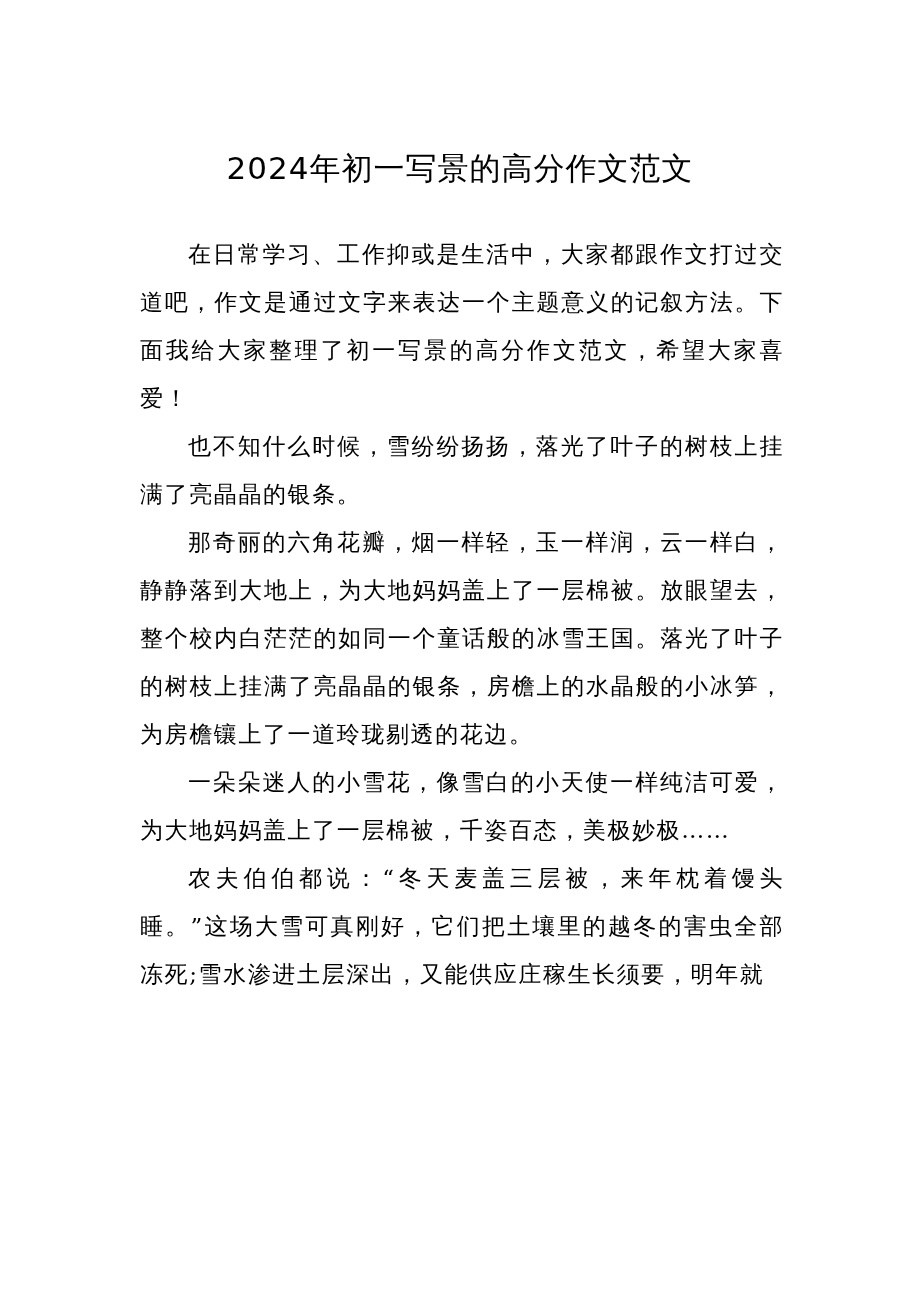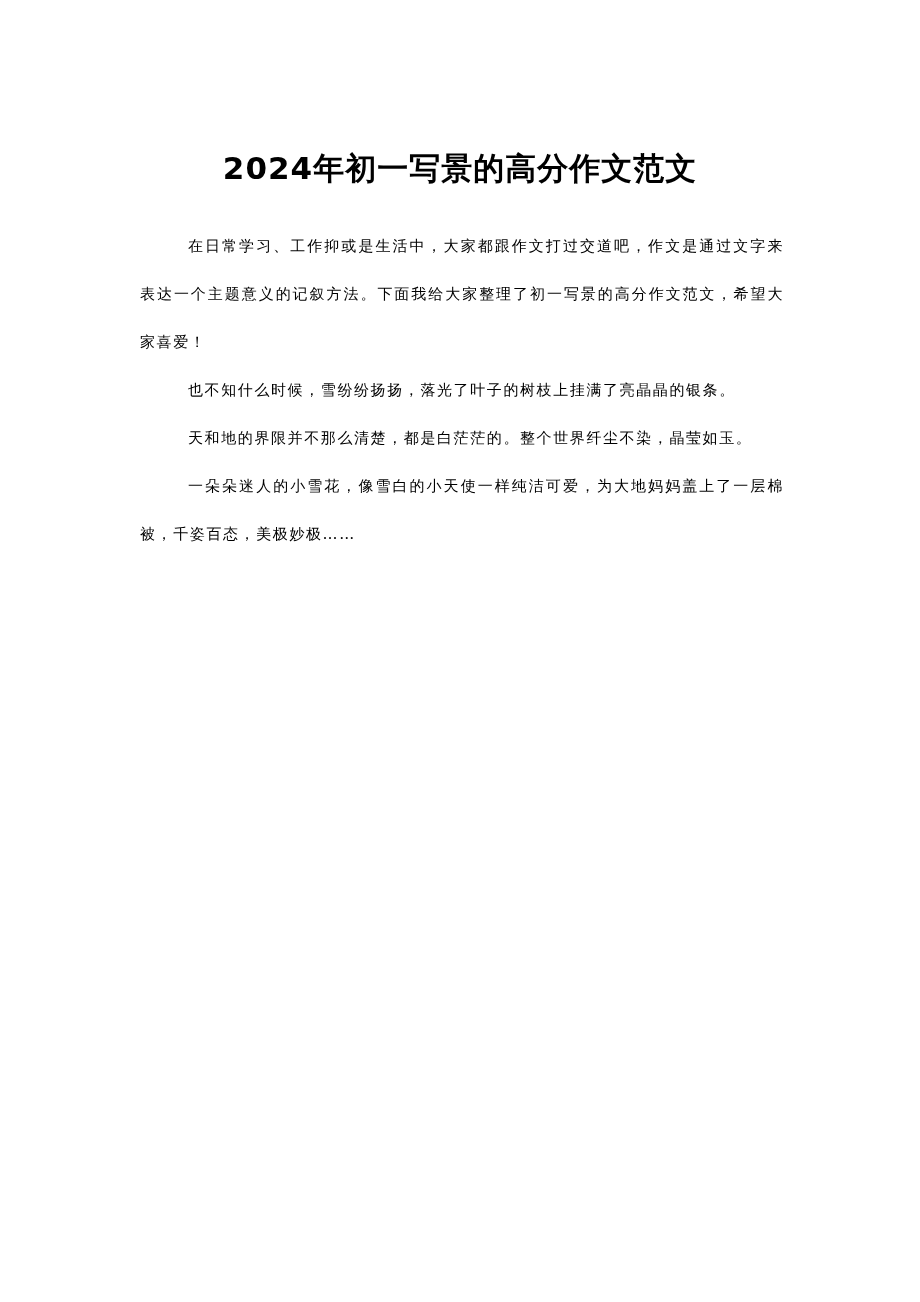--- a/index.html
+++ b/index.html
@@ -22,33 +22,33 @@
       height: 1302px;
       background: #ffffff;
     }
     .title {
       position: absolute;
       left: 0;
       top: 146px;
       width: 920px;
       text-align: center;
       font-family: "DejaVu Sans", "Liberation Sans", sans-serif;
-      font-weight: bold;
+      font-weight: normal;
       font-size: 31px;
       line-height: 44px;
       letter-spacing: 1px;
       margin: 0;
     }
     .body {
       position: absolute;
       left: 140px;
-      top: 222px;
+      top: 230px;
       width: 644px;
       font-family: "DejaVu Serif", "Liberation Serif", serif;
-      font-size: 15px;
+      font-size: 23px;
       line-height: 48px;
       letter-spacing: 1.6px;
       text-align: justify;
     }
     .para {
       margin: 0;
       text-indent: 48px;
     }
     .para.gap-before {
       margin-top: 48px;
@@ -62,16 +62,17 @@
 <body>
 
 <div class="page">
   <h1 class="title">2024年初一写景的高分作文范文</h1>
 
   <div class="body">
     <p class="para">在日常学习、工作抑或是生活中，大家都跟作文打过交道吧，作文是通过文字来表达一个主题意义的记叙方法。下面我给大家整理了初一写景的高分作文范文，希望大家喜爱！</p>
 
 
     <p class="para">也不知什么时候，雪纷纷扬扬，落光了叶子的树枝上挂满了亮晶晶的银条。</p>
-    <p class="para">天和地的界限并不那么清楚，都是白茫茫的。整个世界纤尘不染，晶莹如玉。</p>
+    <p class="para">那奇丽的六角花瓣，烟一样轻，玉一样润，云一样白，静静落到大地上，为大地妈妈盖上了一层棉被。放眼望去，整个校内白茫茫的如同一个童话般的冰雪王国。落光了叶子的树枝上挂满了亮晶晶的银条，房檐上的水晶般的小冰笋，为房檐镶上了一道玲珑剔透的花边。</p>
     <p class="para">一朵朵迷人的小雪花，像雪白的小天使一样纯洁可爱，为大地妈妈盖上了一层棉被，千姿百态，美极妙极……</p>
+    <p class="para">农夫伯伯都说：“冬天麦盖三层被，来年枕着馒头睡。”这场大雪可真刚好，它们把土壤里的越冬的害虫全部冻死;雪水渗进土层深出，又能供应庄稼生长须要，明年就</p>
   </div>
 </div>
 
 </body></html>

